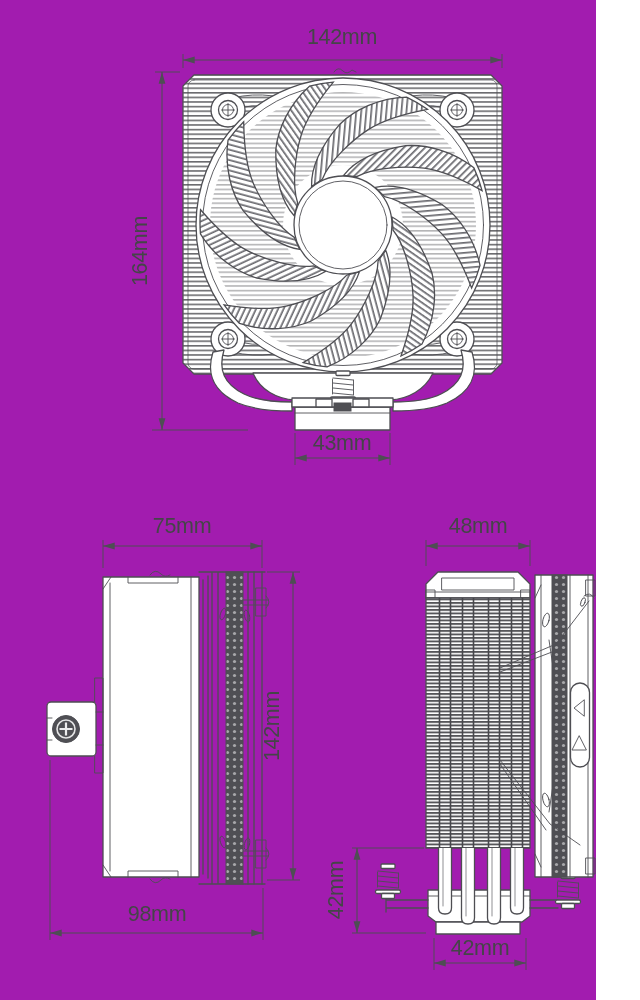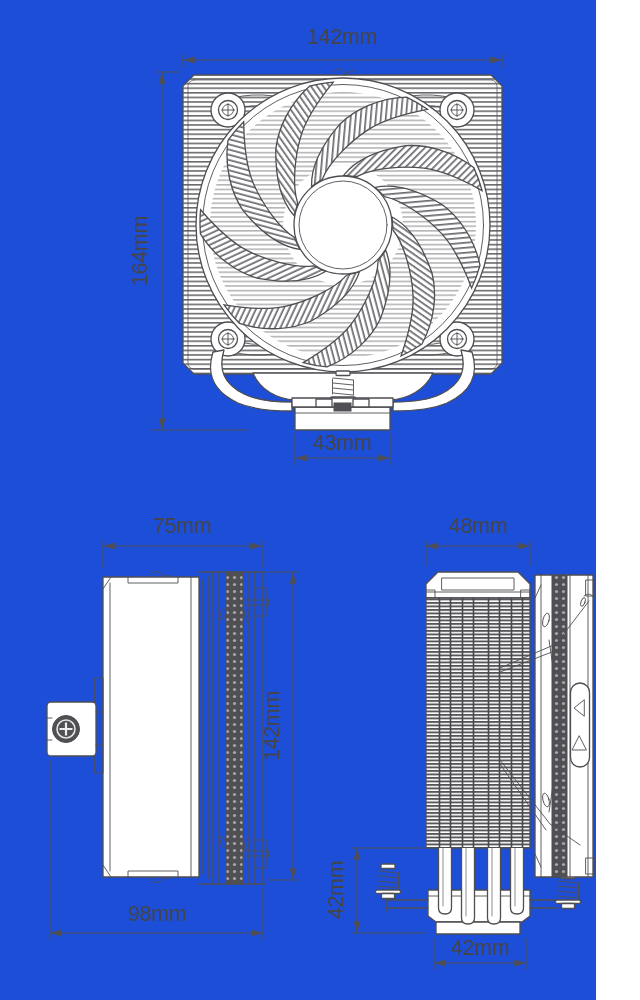--- a/index.html
+++ b/index.html
@@ -1,16 +1,16 @@
 <!DOCTYPE html>
 <html><head>
 <meta charset="utf-8">
 <style>
   html,body{margin:0;padding:0;background:#ffffff;}
-  .canvas{width:596px;height:1000px;background:#1d4ed8;position:relative;overflow:hidden;
+  .canvas{width:596px;height:1000px;background:#a21caf;position:relative;overflow:hidden;
           font-family:"Liberation Sans",sans-serif;}
   svg{display:block}
   .ln{stroke:#4e4e53;fill:none;stroke-width:1.3;stroke-linejoin:round;stroke-linecap:round;}
   .lnw{stroke:#4e4e53;fill:#ffffff;stroke-width:1.3;stroke-linejoin:round;stroke-linecap:round;}
   .thin{stroke:#4e4e53;fill:none;stroke-width:0.9;stroke-linejoin:round;stroke-linecap:round;}
   .dim{stroke:#4e4e53;fill:none;stroke-width:1.05;}
   .ext{stroke:#4e4e53;fill:none;stroke-width:0.95;}
   .dimtxt{font-family:"Liberation Sans",sans-serif;font-size:21.5px;fill:#454548;
           letter-spacing:-0.3px;text-anchor:middle;}
   .dark{fill:#4f4f54;stroke:#4e4e53;stroke-width:1;}

